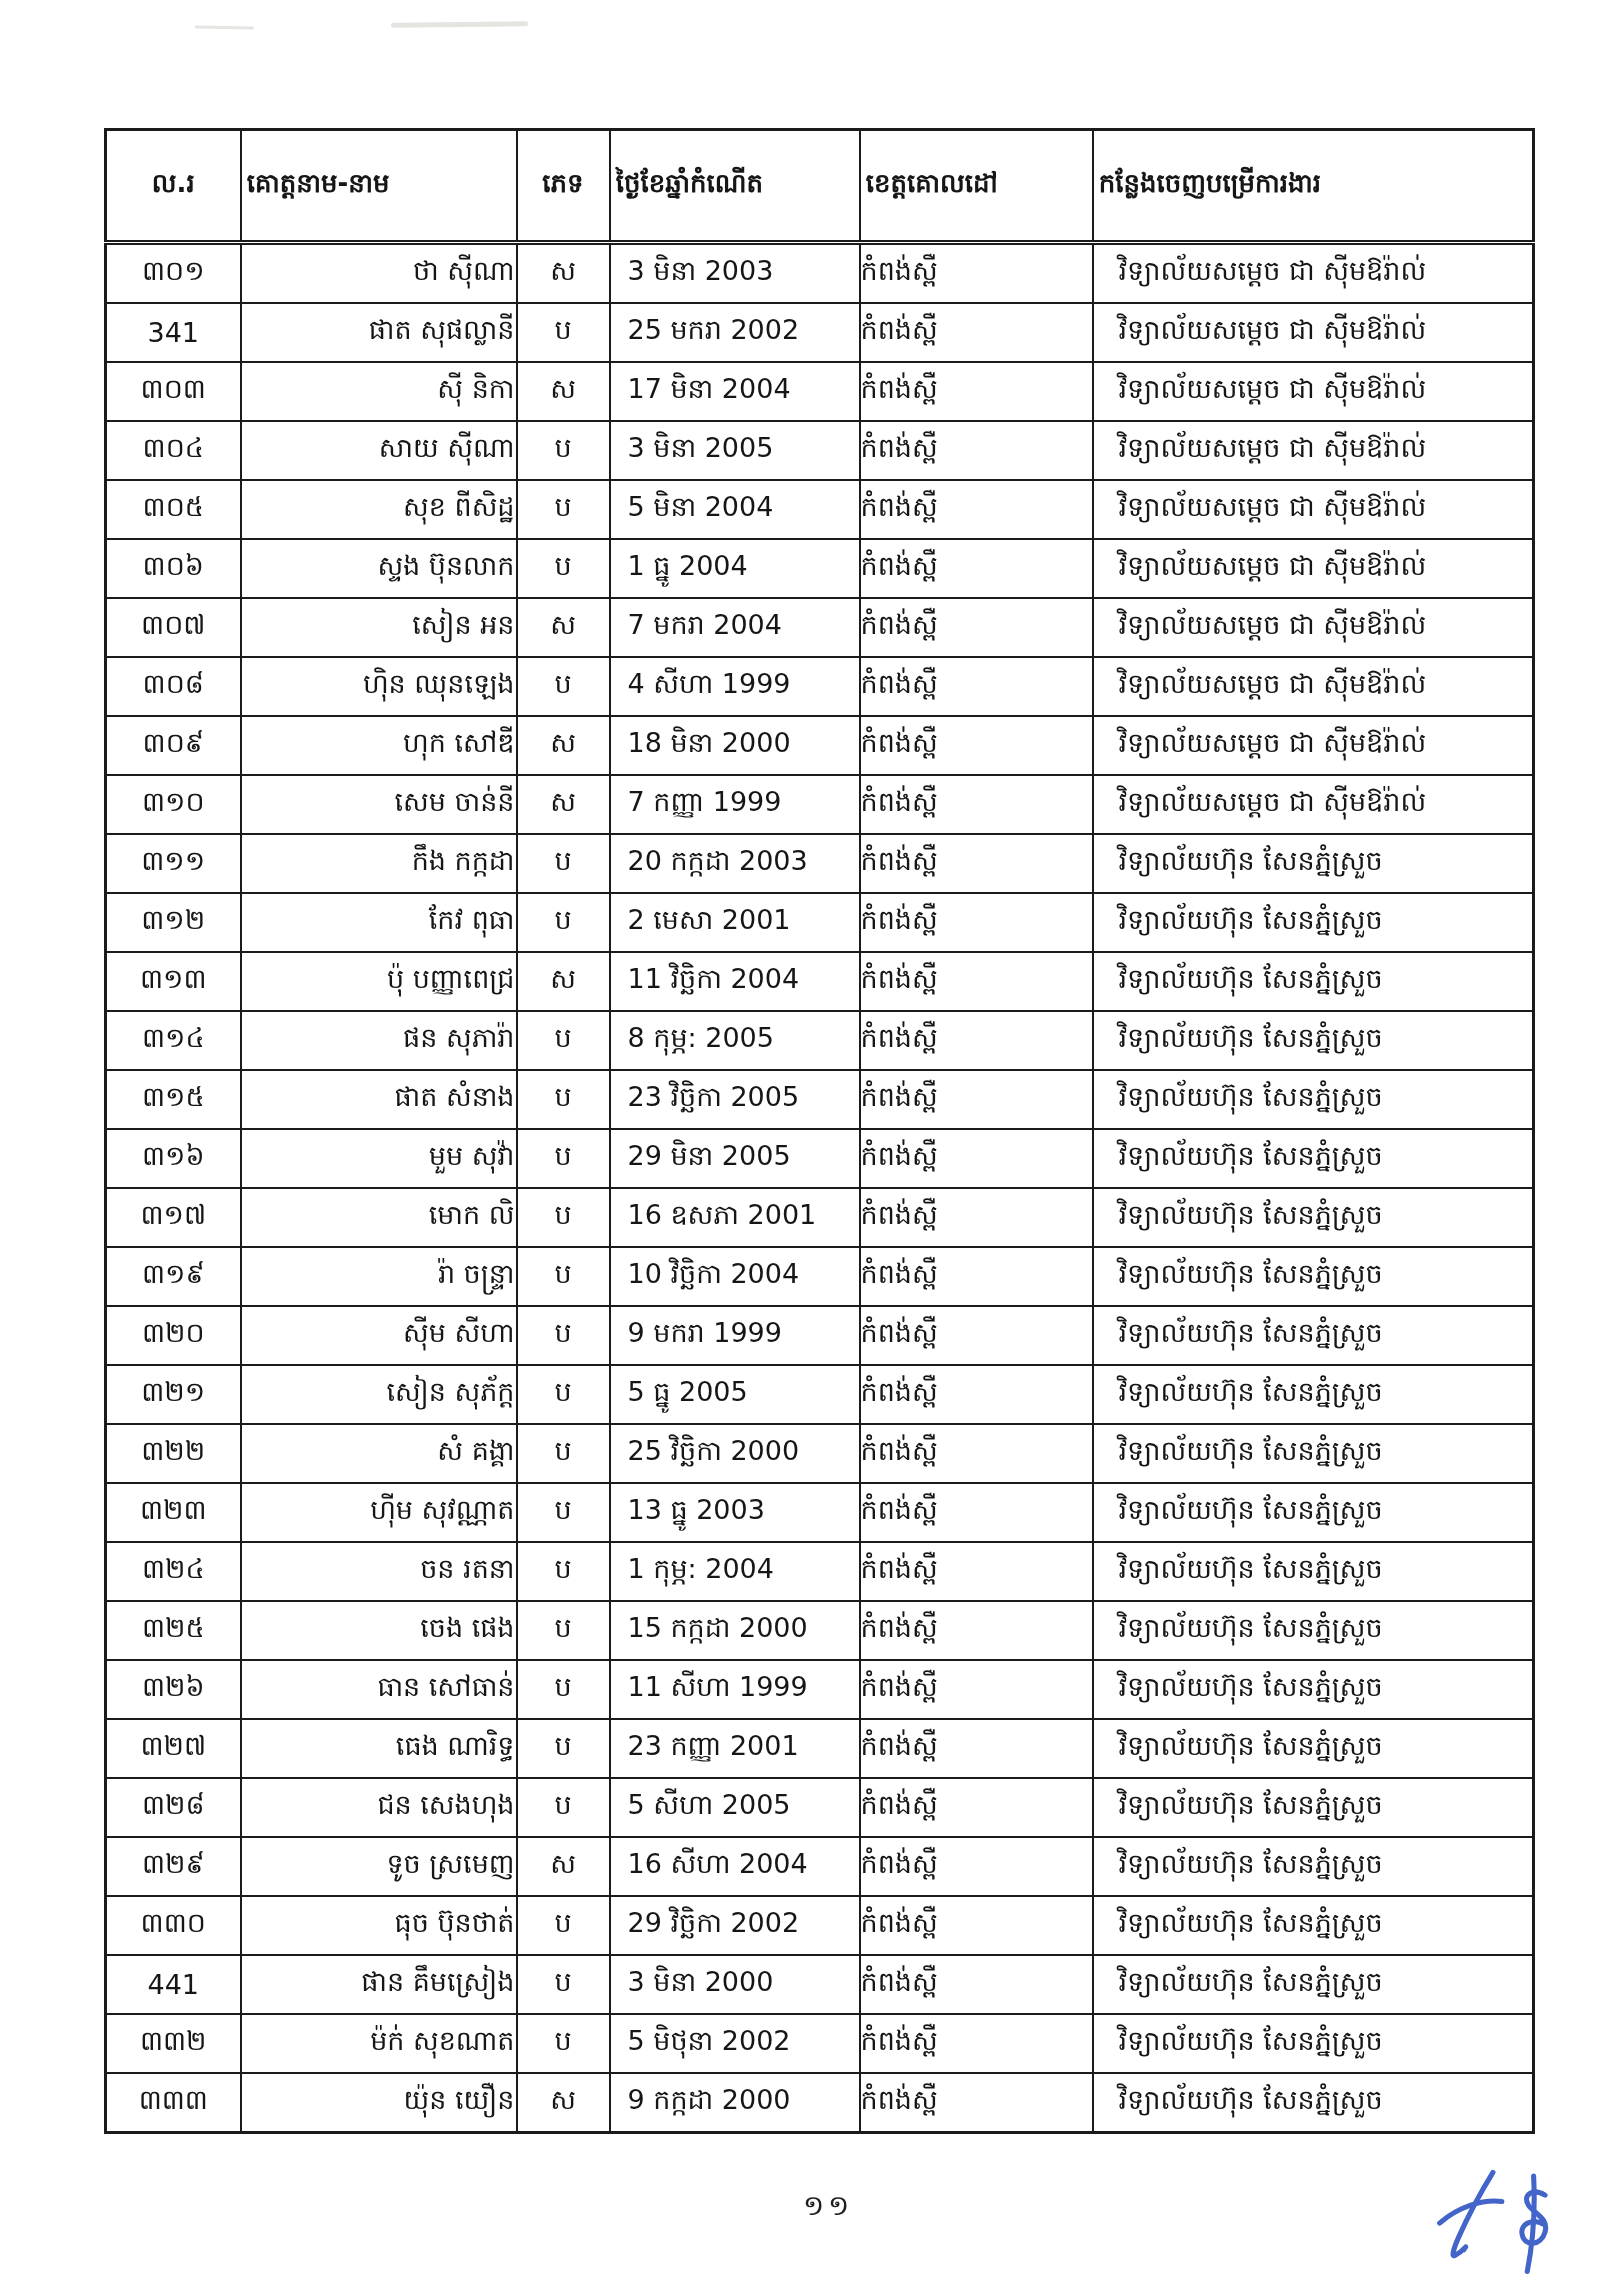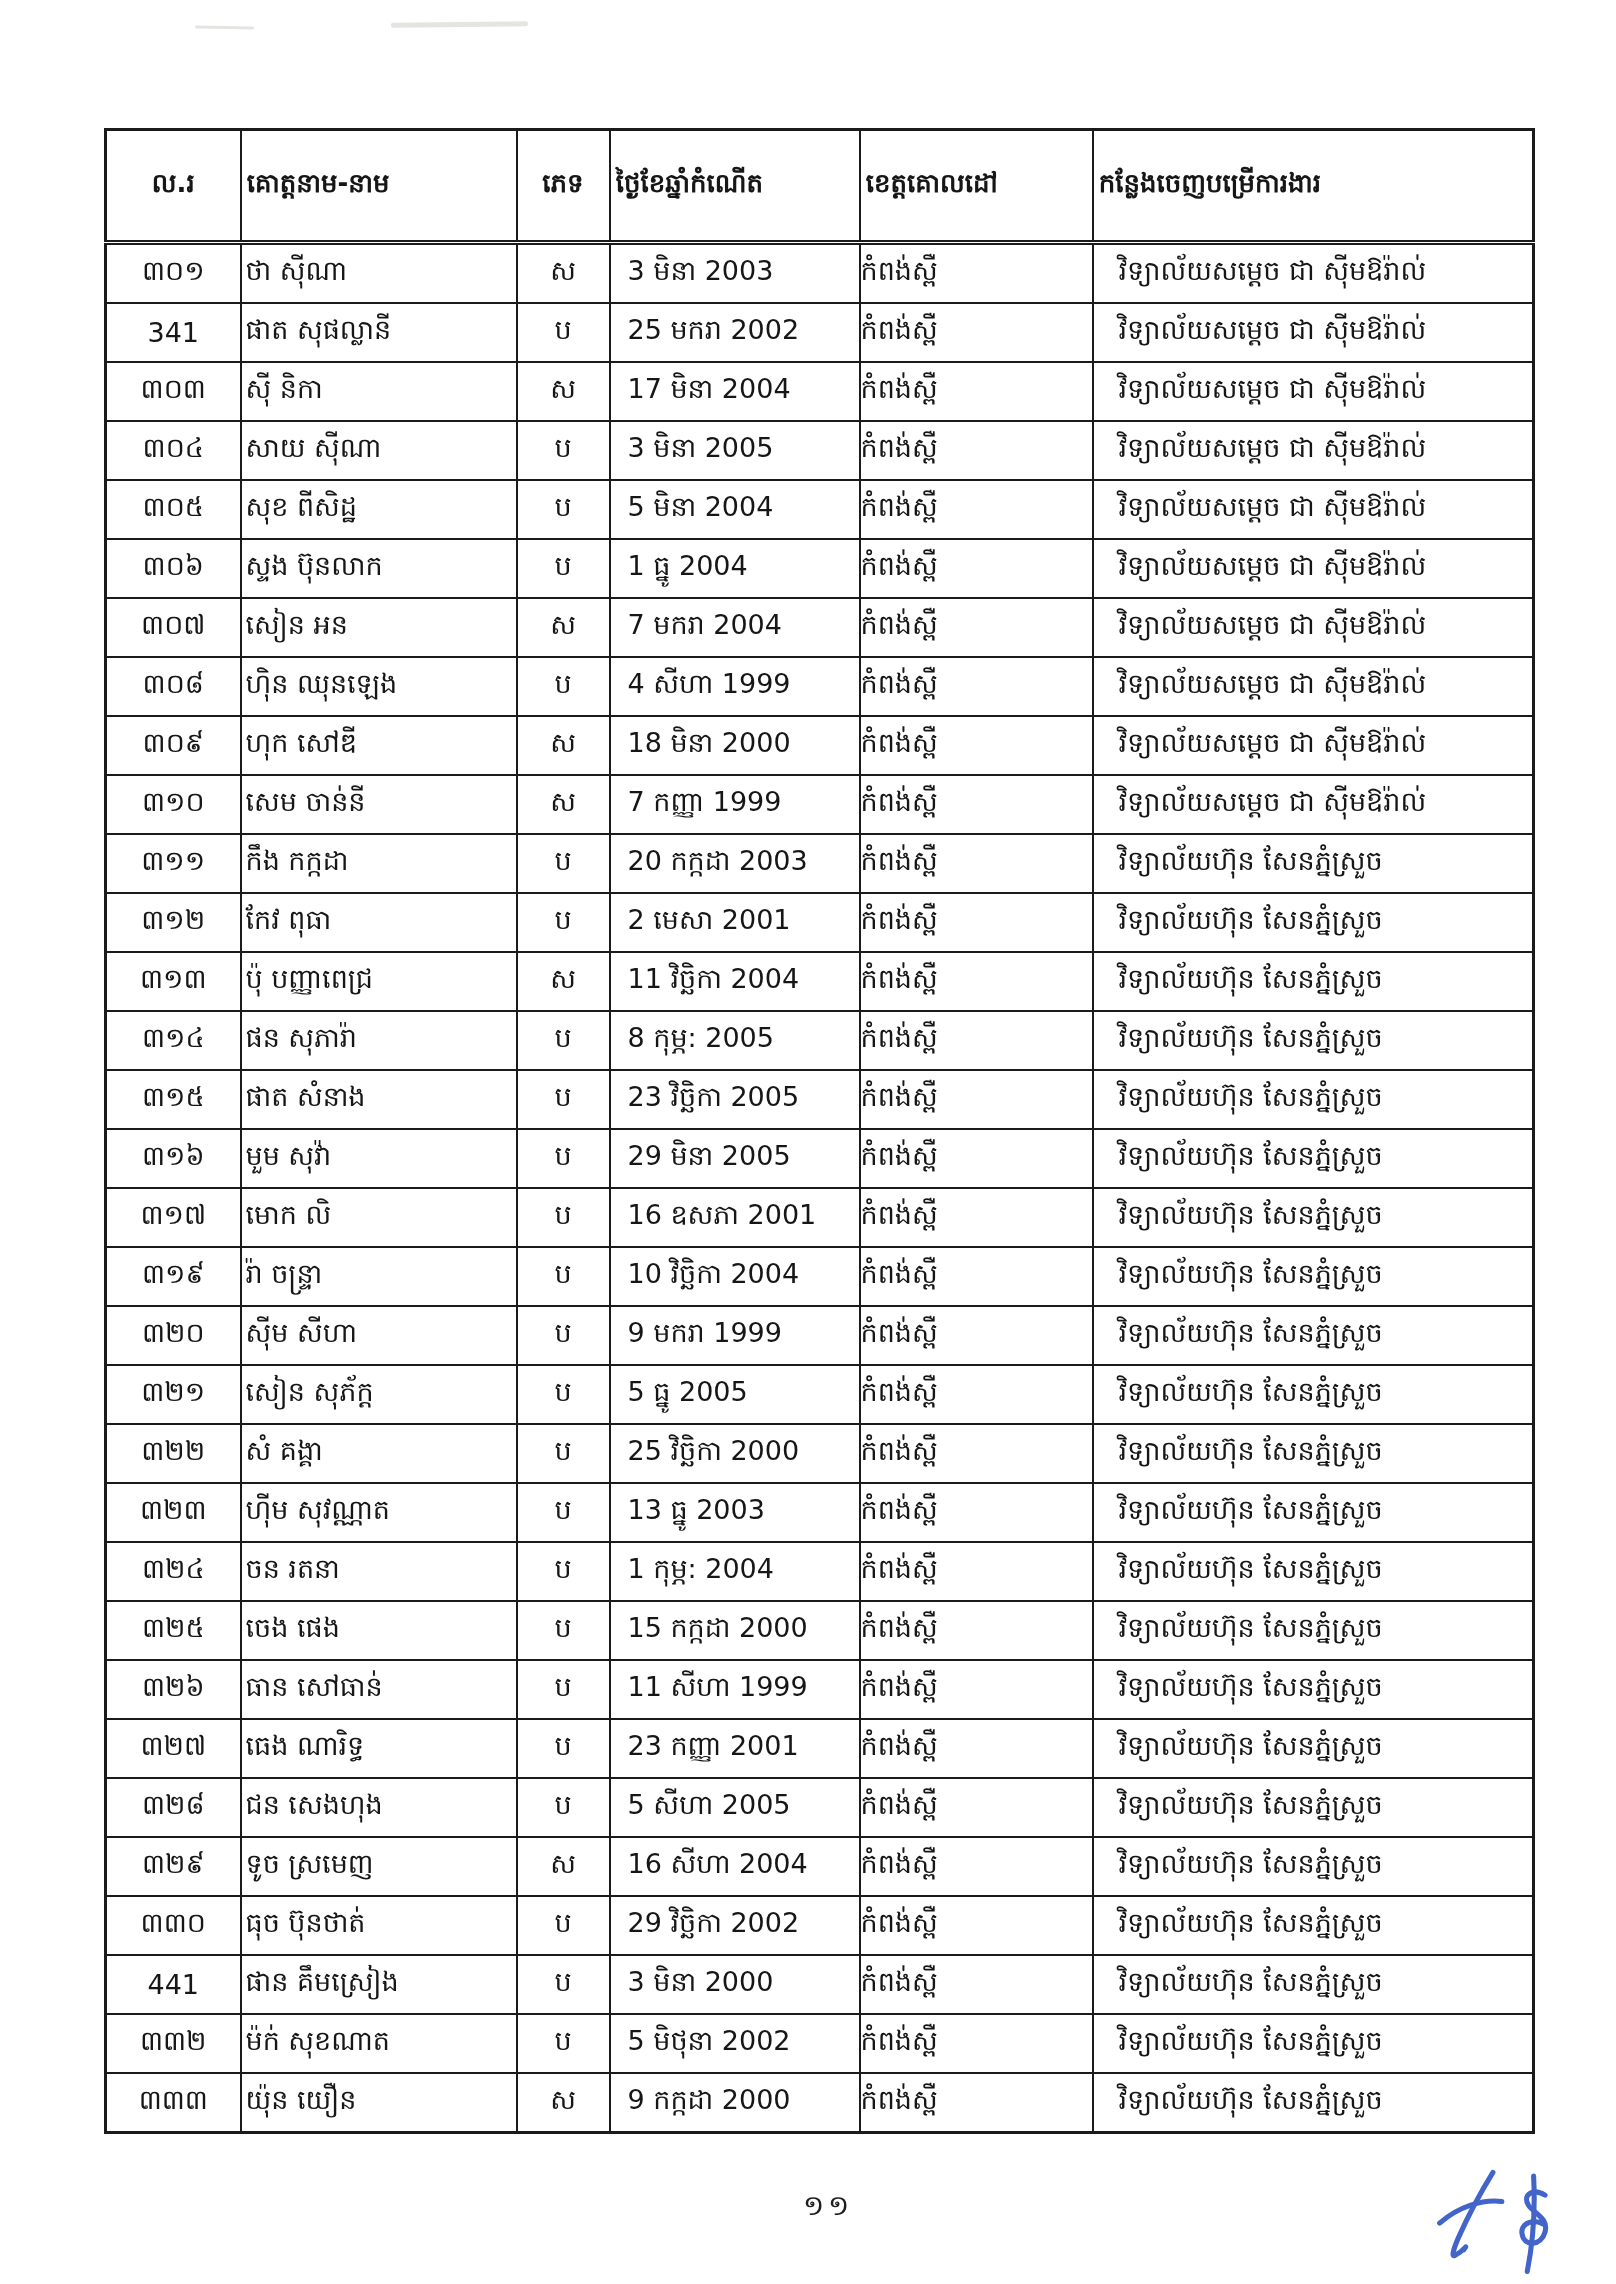--- a/index.html
+++ b/index.html
@@ -30,21 +30,21 @@
     padding:0 5.2px;
   }
   table.roster td{
     height:55px;
     font-size:27px;
     vertical-align:middle;
     white-space:nowrap;
     overflow:hidden;
   }
   .c-no{text-align:center;}
-  .c-name{text-align:left;padding-left:4px;}
+  .c-name{text-align:right;padding-left:32px;}
   .c-gender{text-align:center;}
   .c-dob{text-align:left;padding-left:17px;}
   .c-province{text-align:left;padding-left:0;}
   .c-workplace{text-align:left;padding-left:25px;}
   th.c-name,th.c-dob,th.c-province,th.c-workplace{text-align:left;}
   .page-number{
     position:absolute;left:803px;top:2188px;
     font-size:28px;letter-spacing:3.9px;color:#1d1d1d;
   }
   .signature{

